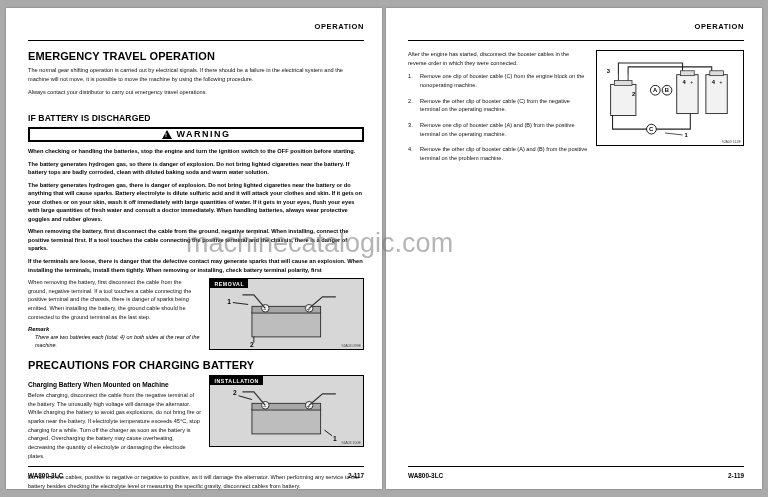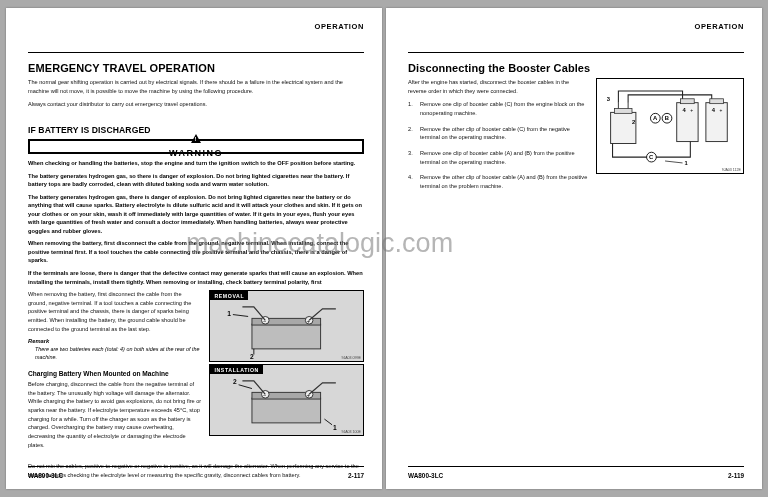--- a/index.html
+++ b/index.html
@@ -29,21 +29,21 @@
     position: absolute;
     left: 22px; right: 18px; top: 14px; bottom: 12px;
   }
 
   .hdr {
     text-align: right;
     font-size: 7.5px;
     font-weight: bold;
     letter-spacing: 0.6px;
     color: #000;
-    padding-bottom: 20px;
+    padding-bottom: 8px;
   }
   .hdr-rule {
     border-top: 1px solid #000;
     margin-top: 1px;
     margin-bottom: 9px;
   }
 
   .h1 {
     font-size: 11px;
     font-weight: bold;
@@ -75,21 +75,20 @@
     margin: 0 0 4px 0;
   }
   .warnbox {
     border: 2px solid #000;
     height: 15px;
     display: flex;
     align-items: center;
     justify-content: center;
     gap: 5px;
     margin: 3px 0 5px 0;
-    flex-direction: column;
   }
   .warn-tri {
     width: 0; height: 0;
     border-left: 5px solid transparent;
     border-right: 5px solid transparent;
     border-bottom: 9px solid #000;
     position: relative;
   }
   .warn-tri::after {
     content: "!";
@@ -261,20 +260,21 @@
               <line x1="24" y1="24" x2="40" y2="26" stroke="#000" stroke-width="0.9"></line>
               <text x="18" y="25" font-size="7" font-weight="bold" font-family="Liberation Sans">1</text>
               <line x1="46" y1="60" x2="46" y2="66" stroke="#000" stroke-width="0.9"></line>
               <text x="42" y="71" font-size="7" font-weight="bold" font-family="Liberation Sans">2</text>
             </svg>
             <div class="figcode">9JA03 099E</div>
           </div>
         </div>
       </div>
 
+      <div class="h1" style="margin-top:9px">PRECAUTIONS FOR CHARGING BATTERY</div>
 
       <div class="two-col">
         <div class="col-text">
           <div class="h2">Charging Battery When Mounted on Machine</div>
           <p class="body">Before charging, disconnect the cable from the negative terminal of the battery. The unusually high voltage will damage the alternator. While charging the battery to avoid gas explosions, do not bring fire or sparks near the battery. If electrolyte temperature exceeds 45°C, stop charging for a while. Turn off the charger as soon as the battery is charged. Overcharging the battery may cause overheating, decreasing the quantity of electrolyte or damaging the electrode plates.</p>
         </div>
         <div class="col-fig">
           <div class="figbox">
             <div class="figlabel">INSTALLATION</div>
             <svg width="100%" height="100%" viewBox="0 0 160 72">
@@ -305,21 +305,20 @@
       <span>WA800-3LC</span>
       <span>2-117</span>
     </div>
   </div>
 
   <div class="page right">
     <div class="page-inner">
       <div class="hdr">OPERATION</div>
       <div class="hdr-rule"></div>
 
-      <div class="h1">Disconnecting the Booster Cables</div>
 
       <div class="two-col">
         <div class="col-text" style="flex:1 1 52%">
           <p class="body">After the engine has started, disconnect the booster cables in the reverse order in which they were connected.</p>
           <ol class="numlist">
             <li>Remove one clip of booster cable (C) from the engine block on the nonoperating machine.</li>
             <li>Remove the other clip of booster cable (C) from the negative terminal on the operating machine.</li>
             <li>Remove one clip of booster cable (A) and (B) from the positive terminal on the operating machine.</li>
             <li>Remove the other clip of booster cable (A) and (B) from the positive terminal on the problem machine.</li>
           </ol>

